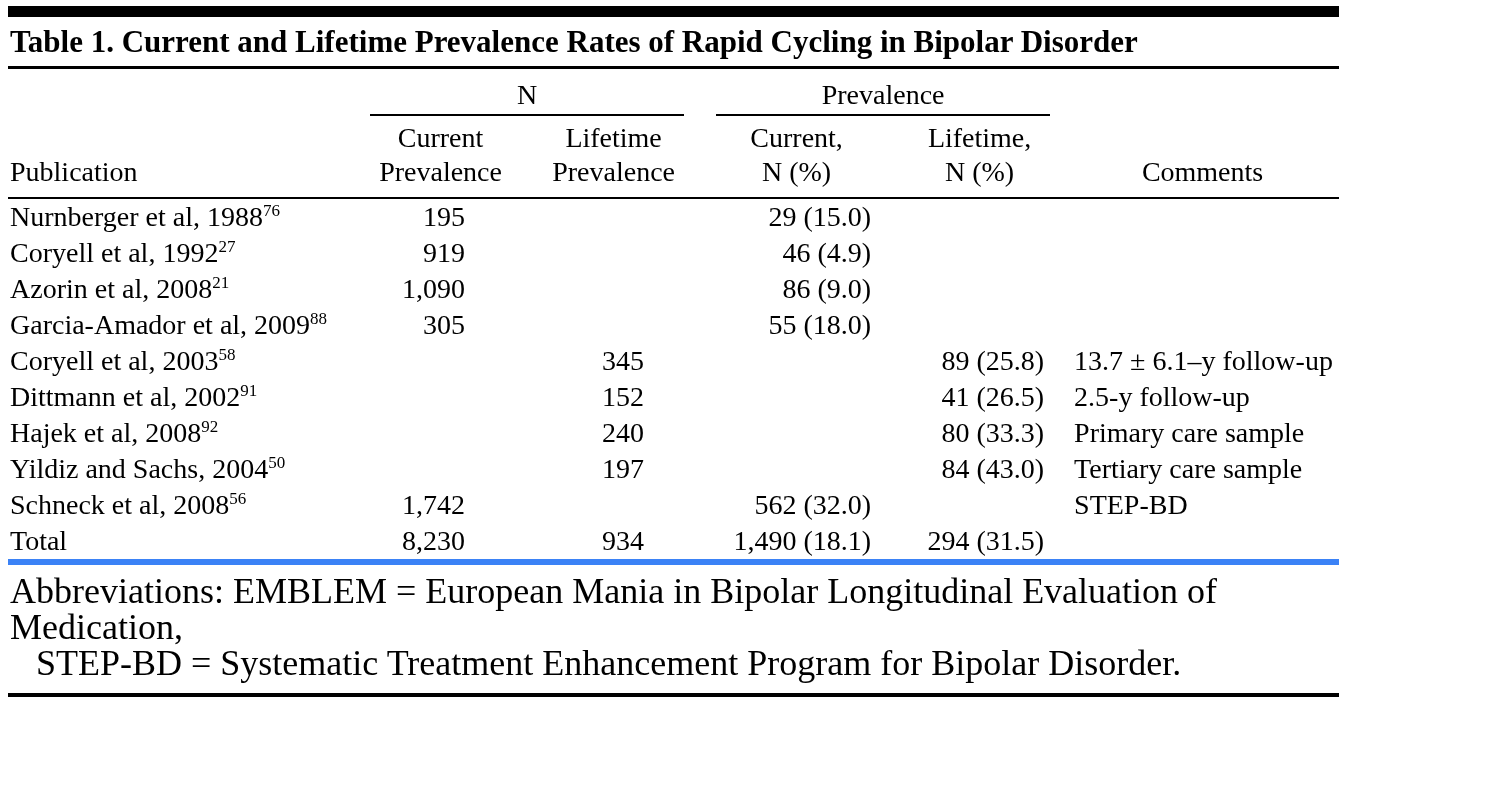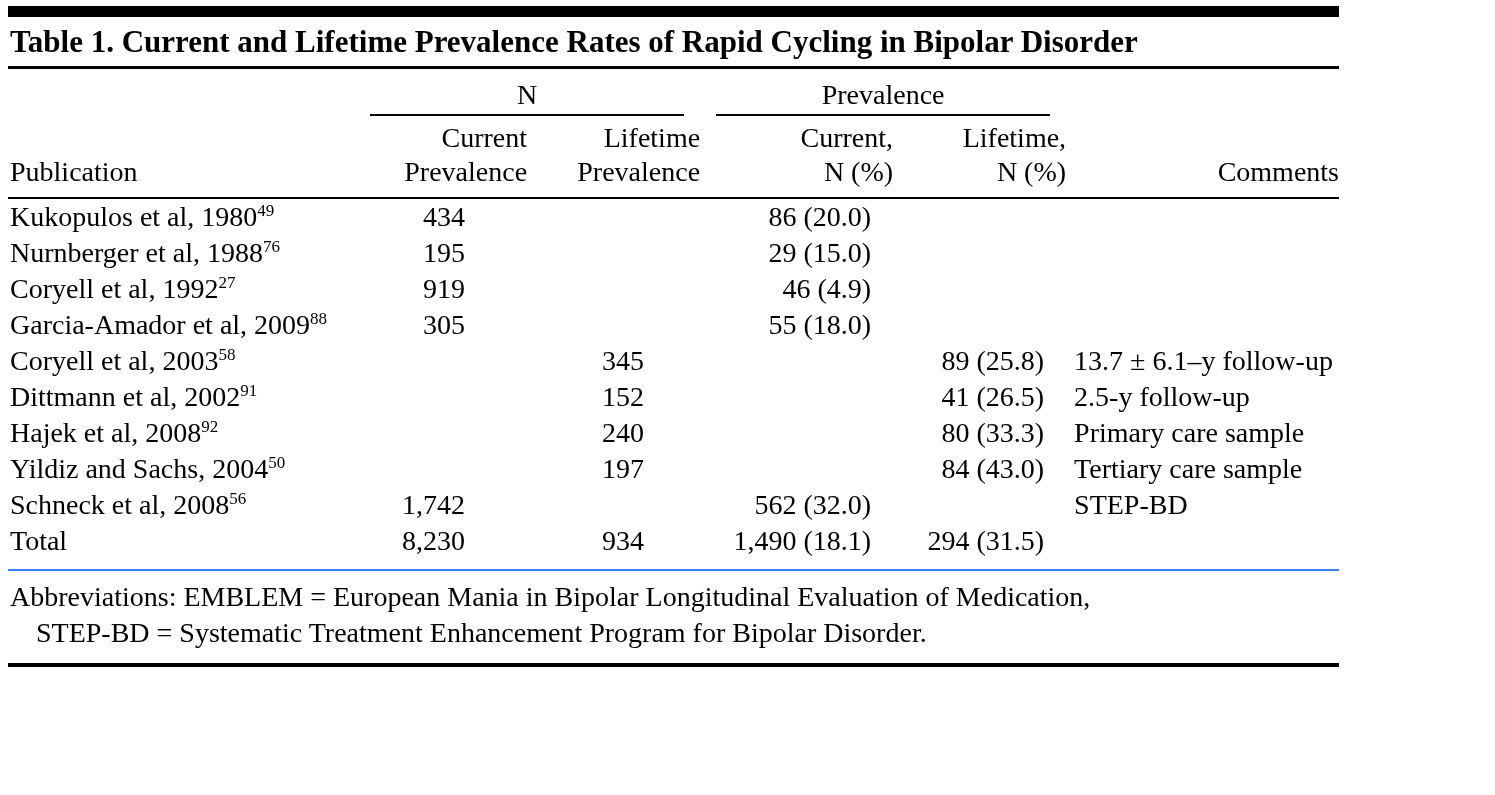--- a/index.html
+++ b/index.html
@@ -5,33 +5,33 @@
   * { box-sizing: border-box; margin: 0; padding: 0; }
   html, body { background: #ffffff; }
   body { font-family: "Liberation Serif", "DejaVu Serif", serif; color: #000; }
   .page { width: 1347px; height: 795px; padding: 6px 8px 7px 8px; background: #fff; overflow: hidden; }
   .top-bar { height: 11px; background: #000; }
   .title { font-size: 31px; font-weight: 700; padding: 7px 2px 6px 2px; border-bottom: 3px solid #000; }
   table { width: 100%; border-collapse: collapse; table-layout: fixed; font-size: 28px; }
   thead th { font-weight: 400; font-size: 28px; }
   .group-row th { padding-top: 10px; vertical-align: bottom; }
   .group-inner { text-align: center; border-bottom: 2px solid #000; padding-bottom: 3px; margin: 0 16px; }
-  .sub-row th { text-align: right; vertical-align: bottom; padding: 5px 0 8px 0; border-bottom: 2px solid #000; line-height: 34px; }
+  .sub-row th { text-align: center; vertical-align: bottom; padding: 5px 0 8px 0; border-bottom: 2px solid #000; line-height: 34px; }
   .sub-row th.pub-head { text-align: left; padding-left: 2px; }
   .hl { display: block; }
   tbody td { line-height: 36px; height: 36px; white-space: nowrap; overflow: hidden; }
   td.pub { text-align: left; padding-left: 2px; }
   td.num { text-align: right; }
   td.c2 { padding-right: 62px; }
   td.c3 { padding-right: 56px; }
   td.c4 { padding-right: 22px; }
   td.c5 { padding-right: 22px; }
   td.comment { text-align: left; padding-left: 8px; }
   sup { font-size: 17px; line-height: 0; vertical-align: super; }
-  .footnote { border-top: 2px solid #3b82f6; margin-top: 10px; padding: 8px 2px 8px 2px; font-size: 28px; line-height: 36px; }
+  .footnote { border-top: 6px solid #3b82f6; margin-top: 0; padding: 8px 2px 8px 2px; font-size: 36px; line-height: 36px; }
   .footnote .line2 { padding-left: 26px; }
   .bottom-bar { height: 4px; background: #000; margin-top: 4px; }
 </style>
 </head>
 <body>
 
 <div class="page">
   <div class="top-bar"></div>
   <div class="title">Table 1. Current and Lifetime Prevalence Rates of Rapid Cycling in Bipolar Disorder</div>
 
@@ -71,40 +71,40 @@
         </th>
         <th>
           <span class="hl">Lifetime,</span>
           <span class="hl">N (%)</span>
         </th>
         <th>Comments</th>
       </tr>
     </thead>
     <tbody>
       <tr>
-        <td class="pub"><span>Kukopulos et al, 1980</span><sup>49</sup></td>
-        <td class="num c2">434</td>
-        <td class="num c3"></td>
-        <td class="num c4">86 (20.0)</td>
-        <td class="num c5"></td>
-        <td class="comment"></td>
-      </tr>
-      <tr>
         <td class="pub"><span>Nurnberger et al, 1988</span><sup>76</sup></td>
         <td class="num c2">195</td>
         <td class="num c3"></td>
         <td class="num c4">29 (15.0)</td>
         <td class="num c5"></td>
         <td class="comment"></td>
       </tr>
       <tr>
         <td class="pub"><span>Coryell et al, 1992</span><sup>27</sup></td>
         <td class="num c2">919</td>
         <td class="num c3"></td>
         <td class="num c4">46 (4.9)</td>
+        <td class="num c5"></td>
+        <td class="comment"></td>
+      </tr>
+      <tr>
+        <td class="pub"><span>Azorin et al, 2008</span><sup>21</sup></td>
+        <td class="num c2">1,090</td>
+        <td class="num c3"></td>
+        <td class="num c4">86 (9.0)</td>
         <td class="num c5"></td>
         <td class="comment"></td>
       </tr>
       <tr>
         <td class="pub"><span>Garcia-Amador et al, 2009</span><sup>88</sup></td>
         <td class="num c2">305</td>
         <td class="num c3"></td>
         <td class="num c4">55 (18.0)</td>
         <td class="num c5"></td>
         <td class="comment"></td>

